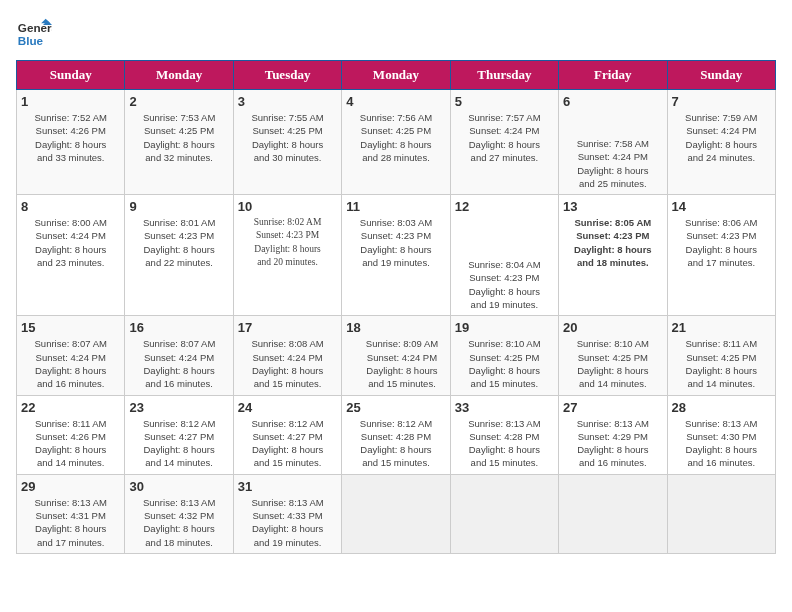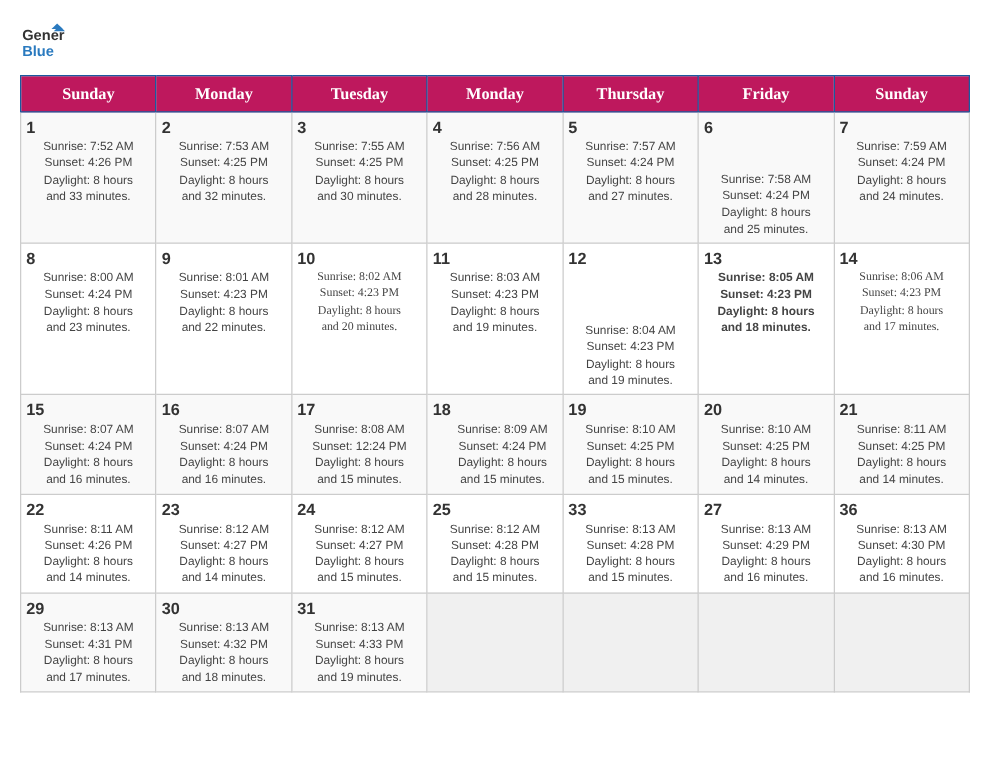--- a/index.html
+++ b/index.html
@@ -200,21 +200,21 @@
         </td>
         <td>
           <span class="day-number">13</span>
           <div class="day-info" style="white-space: pre-line; font-weight: bold;">Sunrise: 8:05 AM
 Sunset: 4:23 PM
 Daylight: 8 hours
 and 18 minutes.</div>
         </td>
         <td>
           <span class="day-number">14</span>
-          <div class="day-info" style="white-space: pre-line; font-family: Liberation Serif, serif;">Sunrise: 8:06 AM
+          <div class="day-info" style="white-space: pre-line;">Sunrise: 8:06 AM
 Sunset: 4:23 PM
 Daylight: 8 hours
 and 17 minutes.</div>
         </td>
       </tr>
       <tr>
         <td>
           <span class="day-number">15</span>
           <div class="day-info" style="white-space: pre-line;">Sunrise: 8:07 AM
 Sunset: 4:24 PM
@@ -224,21 +224,21 @@
         <td>
           <span class="day-number">16</span>
           <div class="day-info" style="white-space: pre-line;">Sunrise: 8:07 AM
 Sunset: 4:24 PM
 Daylight: 8 hours
 and 16 minutes.</div>
         </td>
         <td>
           <span class="day-number">17</span>
           <div class="day-info" style="white-space: pre-line;">Sunrise: 8:08 AM
-Sunset: 12:24 PM
+Sunset: 4:24 PM
 Daylight: 8 hours
 and 15 minutes.</div>
         </td>
         <td>
           <span class="day-number">18</span>
           <div class="day-info" style="white-space: pre-line; margin-left: 12px;">Sunrise: 8:09 AM
 Sunset: 4:24 PM
 Daylight: 8 hours
 and 15 minutes.</div>
         </td>
@@ -301,21 +301,21 @@
 and 15 minutes.</div>
         </td>
         <td>
           <span class="day-number">27</span>
           <div class="day-info" style="white-space: pre-line;">Sunrise: 8:13 AM
 Sunset: 4:29 PM
 Daylight: 8 hours
 and 16 minutes.</div>
         </td>
         <td>
-          <span class="day-number">36</span>
+          <span class="day-number">28</span>
           <div class="day-info" style="white-space: pre-line;">Sunrise: 8:13 AM
 Sunset: 4:30 PM
 Daylight: 8 hours
 and 16 minutes.</div>
         </td>
       </tr>
       <tr>
         <td>
           <span class="day-number">29</span>
           <div class="day-info" style="white-space: pre-line;">Sunrise: 8:13 AM

